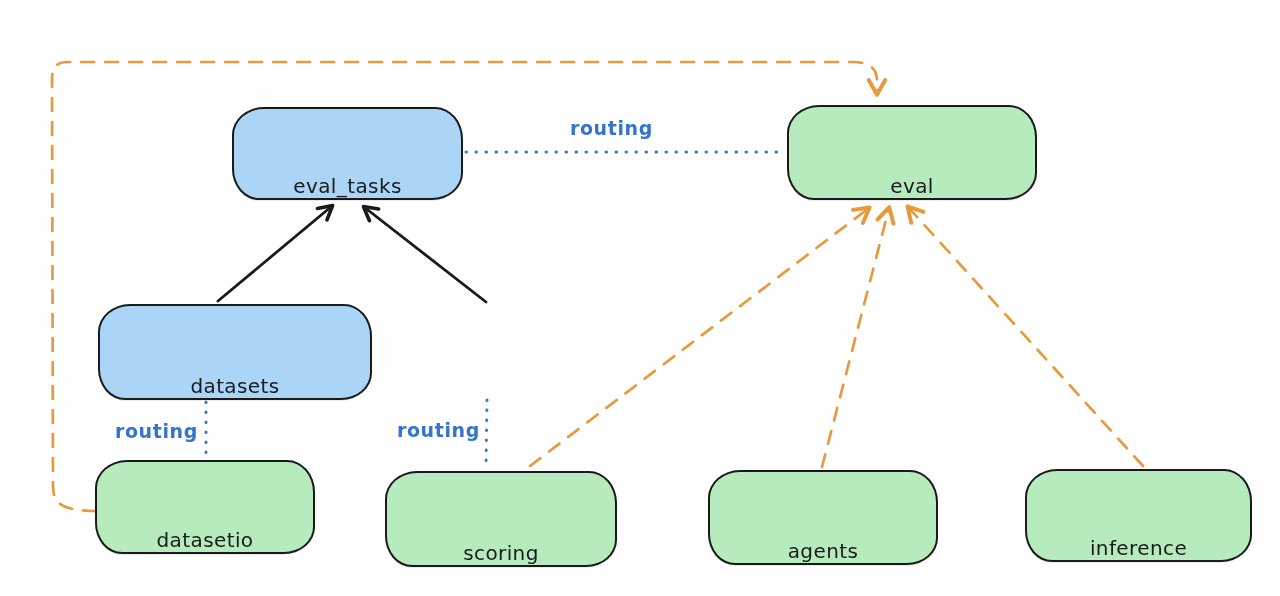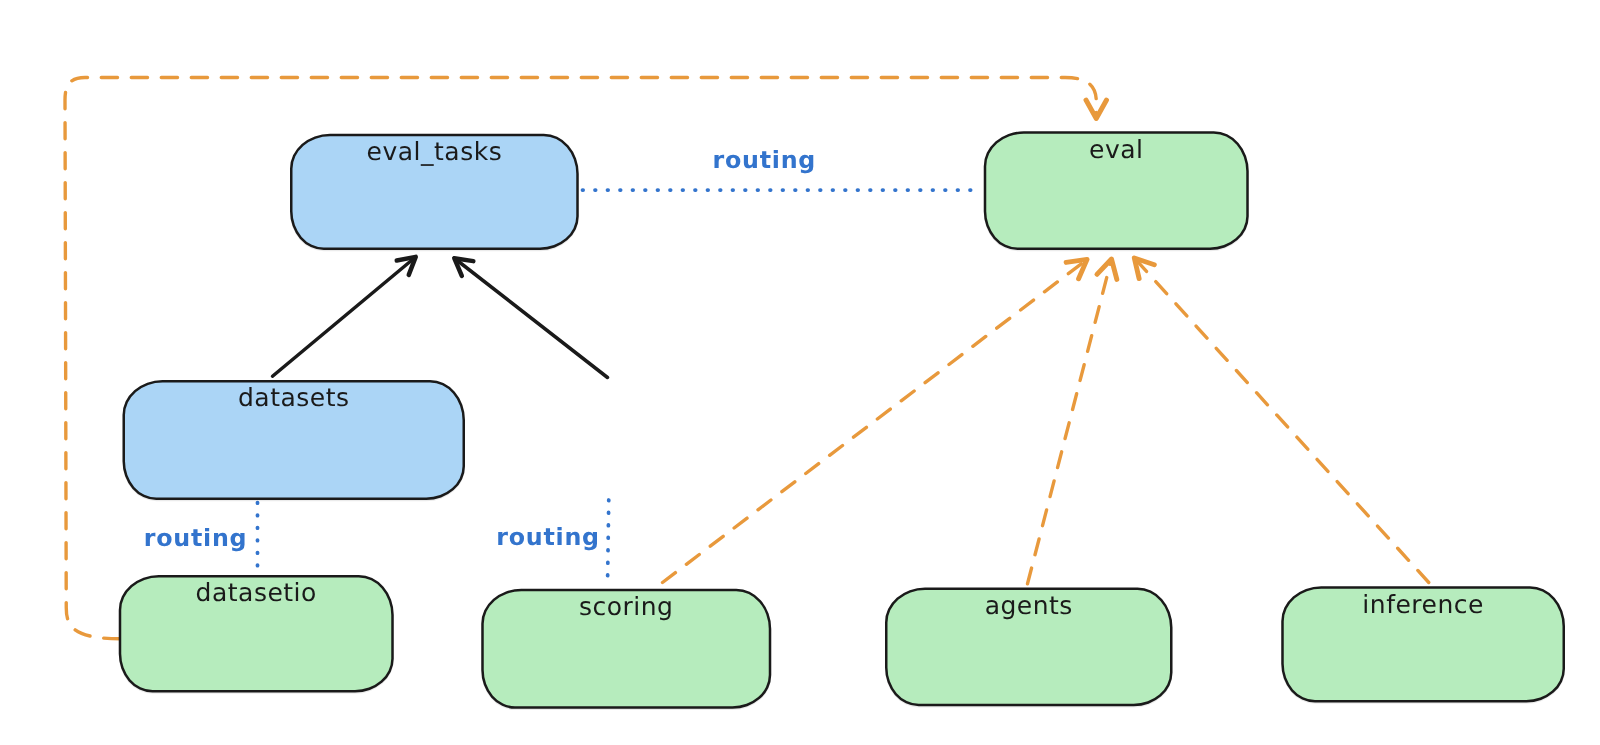--- a/index.html
+++ b/index.html
@@ -23,21 +23,21 @@
     font-family: "DejaVu Sans", "Liberation Sans", sans-serif;
   }
   svg.connectors {
     position: absolute;
     left: 0; top: 0;
     width: 1280px; height: 596px;
   }
   .node {
     position: absolute;
     display: flex;
-    align-items: flex-start;
+    align-items: flex-end;
     justify-content: center;
     border: 2.6px solid var(--node-stroke);
     color: var(--node-text);
     font-size: 20px;
     letter-spacing: 0.4px;
     border-radius: 32px 28px 31px 27px / 28px 32px 27px 31px;
     box-shadow: 0 1px 0 rgba(0,0,0,0.08);
   }
   .node.registry { background: var(--registry-fill); }
   .node.provider { background: var(--provider-fill); }
@@ -86,21 +86,21 @@
 
   <div class="node registry" style="left:232px; top:107px; width:231px; height:93px">
     <span>eval_tasks</span>
   </div>
 
   <div class="node registry" style="left:98px; top:304px; width:274px; height:96px">
     <span>datasets</span>
   </div>
 
 
-  <div class="node provider" style="left:787px; top:105px; width:212px; height:95px">
+  <div class="node provider" style="left:787px; top:105px; width:250px; height:95px">
     <span>eval</span>
   </div>
 
   <div class="node provider" style="left:95px; top:460px; width:220px; height:94px">
     <span>datasetio</span>
   </div>
 
   <div class="node provider" style="left:385px; top:471px; width:232px; height:96px">
     <span>scoring</span>
   </div>

